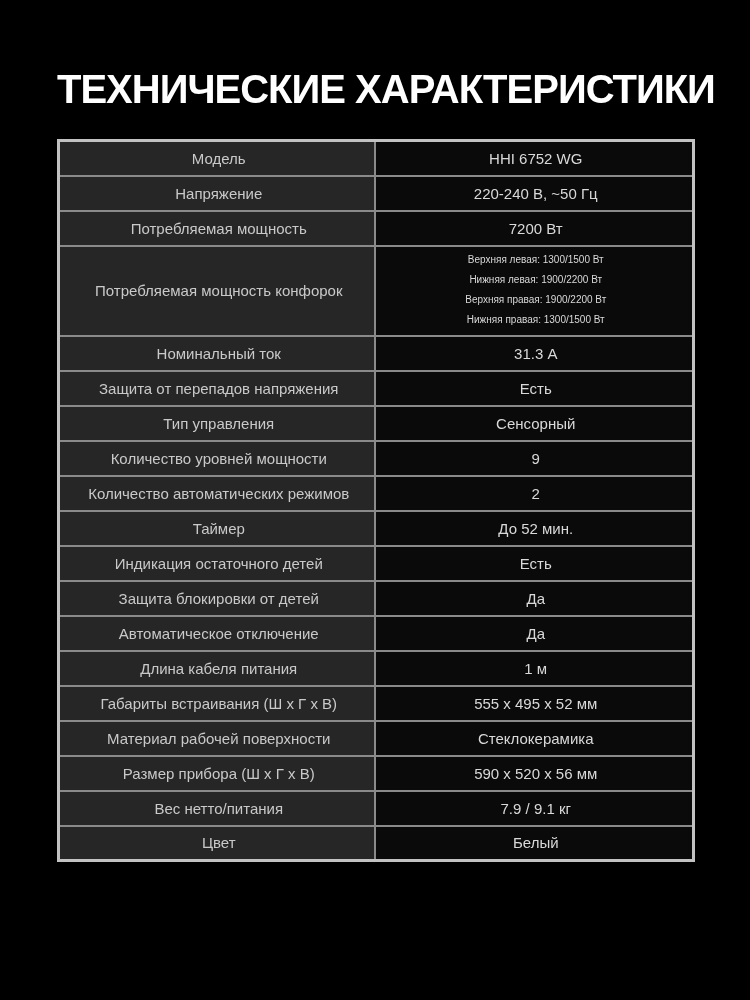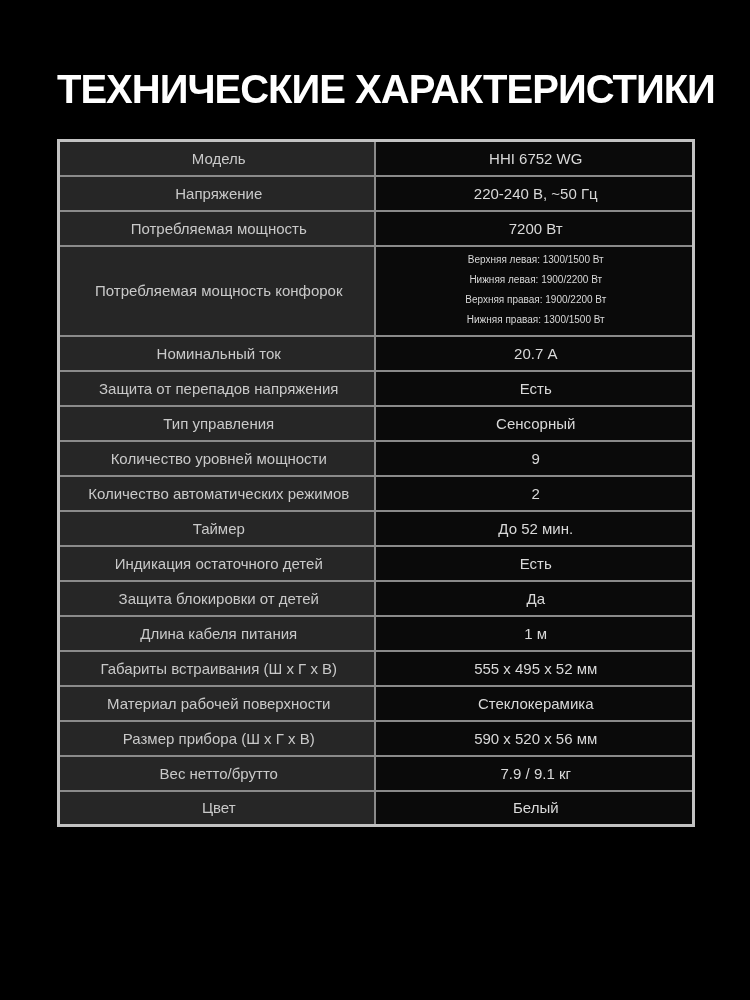--- a/index.html
+++ b/index.html
@@ -84,21 +84,21 @@
         <tr>
           <td class="label-cell">Потребляемая мощность</td>
           <td class="value-cell">7200 Вт</td>
         </tr>
         <tr>
           <td class="label-cell">Потребляемая мощность конфорок</td>
           <td class="value-cell multiline">Верхняя левая: 1300/1500 Вт<br>Нижняя левая: 1900/2200 Вт<br>Верхняя правая: 1900/2200 Вт<br>Нижняя правая: 1300/1500 Вт</td>
         </tr>
         <tr>
           <td class="label-cell">Номинальный ток</td>
-          <td class="value-cell">20.7 А</td>
+          <td class="value-cell">31.3 А</td>
         </tr>
         <tr>
           <td class="label-cell">Защита от перепадов напряжения</td>
           <td class="value-cell">Есть</td>
         </tr>
         <tr>
           <td class="label-cell">Тип управления</td>
           <td class="value-cell">Сенсорный</td>
         </tr>
         <tr>
@@ -115,37 +115,41 @@
         </tr>
         <tr>
           <td class="label-cell">Индикация остаточного детей</td>
           <td class="value-cell">Есть</td>
         </tr>
         <tr>
           <td class="label-cell">Защита блокировки от детей</td>
           <td class="value-cell">Да</td>
         </tr>
         <tr>
+          <td class="label-cell">Автоматическое отключение</td>
+          <td class="value-cell">Да</td>
+        </tr>
+        <tr>
           <td class="label-cell">Длина кабеля питания</td>
           <td class="value-cell">1 м</td>
         </tr>
         <tr>
           <td class="label-cell">Габариты встраивания (Ш х Г х В)</td>
           <td class="value-cell">555 х 495 х 52 мм</td>
         </tr>
         <tr>
           <td class="label-cell">Материал рабочей поверхности</td>
           <td class="value-cell">Стеклокерамика</td>
         </tr>
         <tr>
           <td class="label-cell">Размер прибора (Ш х Г х В)</td>
           <td class="value-cell">590 х 520 х 56 мм</td>
         </tr>
         <tr>
-          <td class="label-cell">Вес нетто/брутто</td>
+          <td class="label-cell">Вес нетто/питания</td>
           <td class="value-cell">7.9 / 9.1 кг</td>
         </tr>
         <tr>
           <td class="label-cell">Цвет</td>
           <td class="value-cell">Белый</td>
         </tr>
       </tbody>
   </table>
 </div>
 

